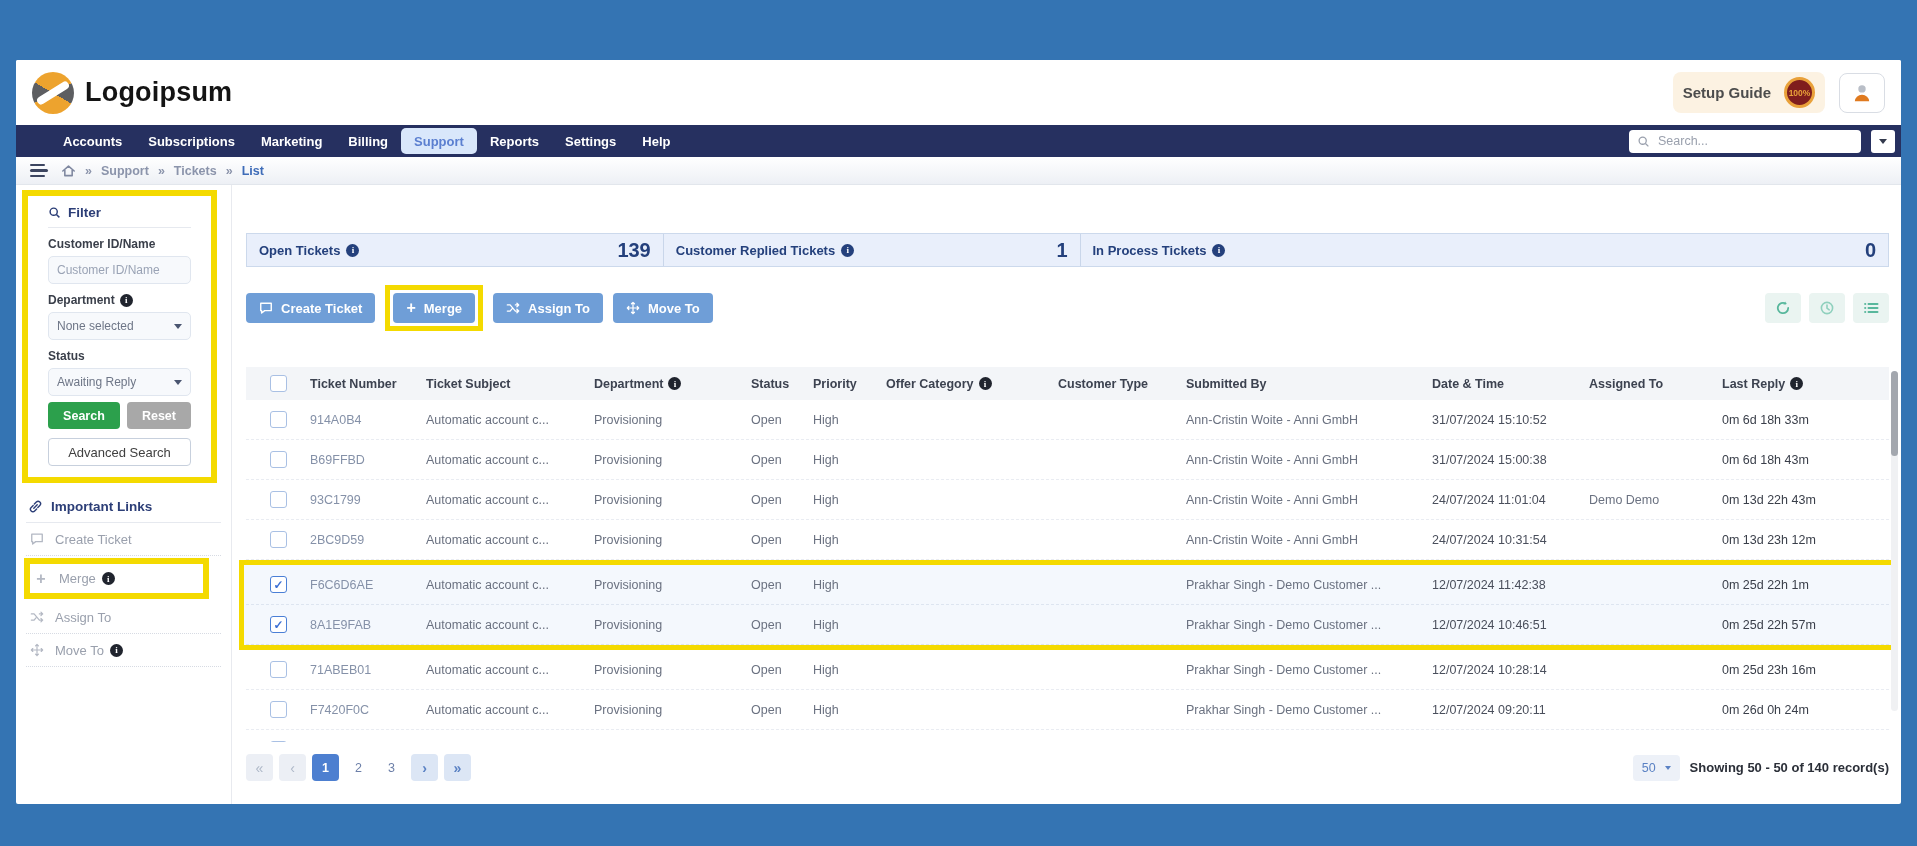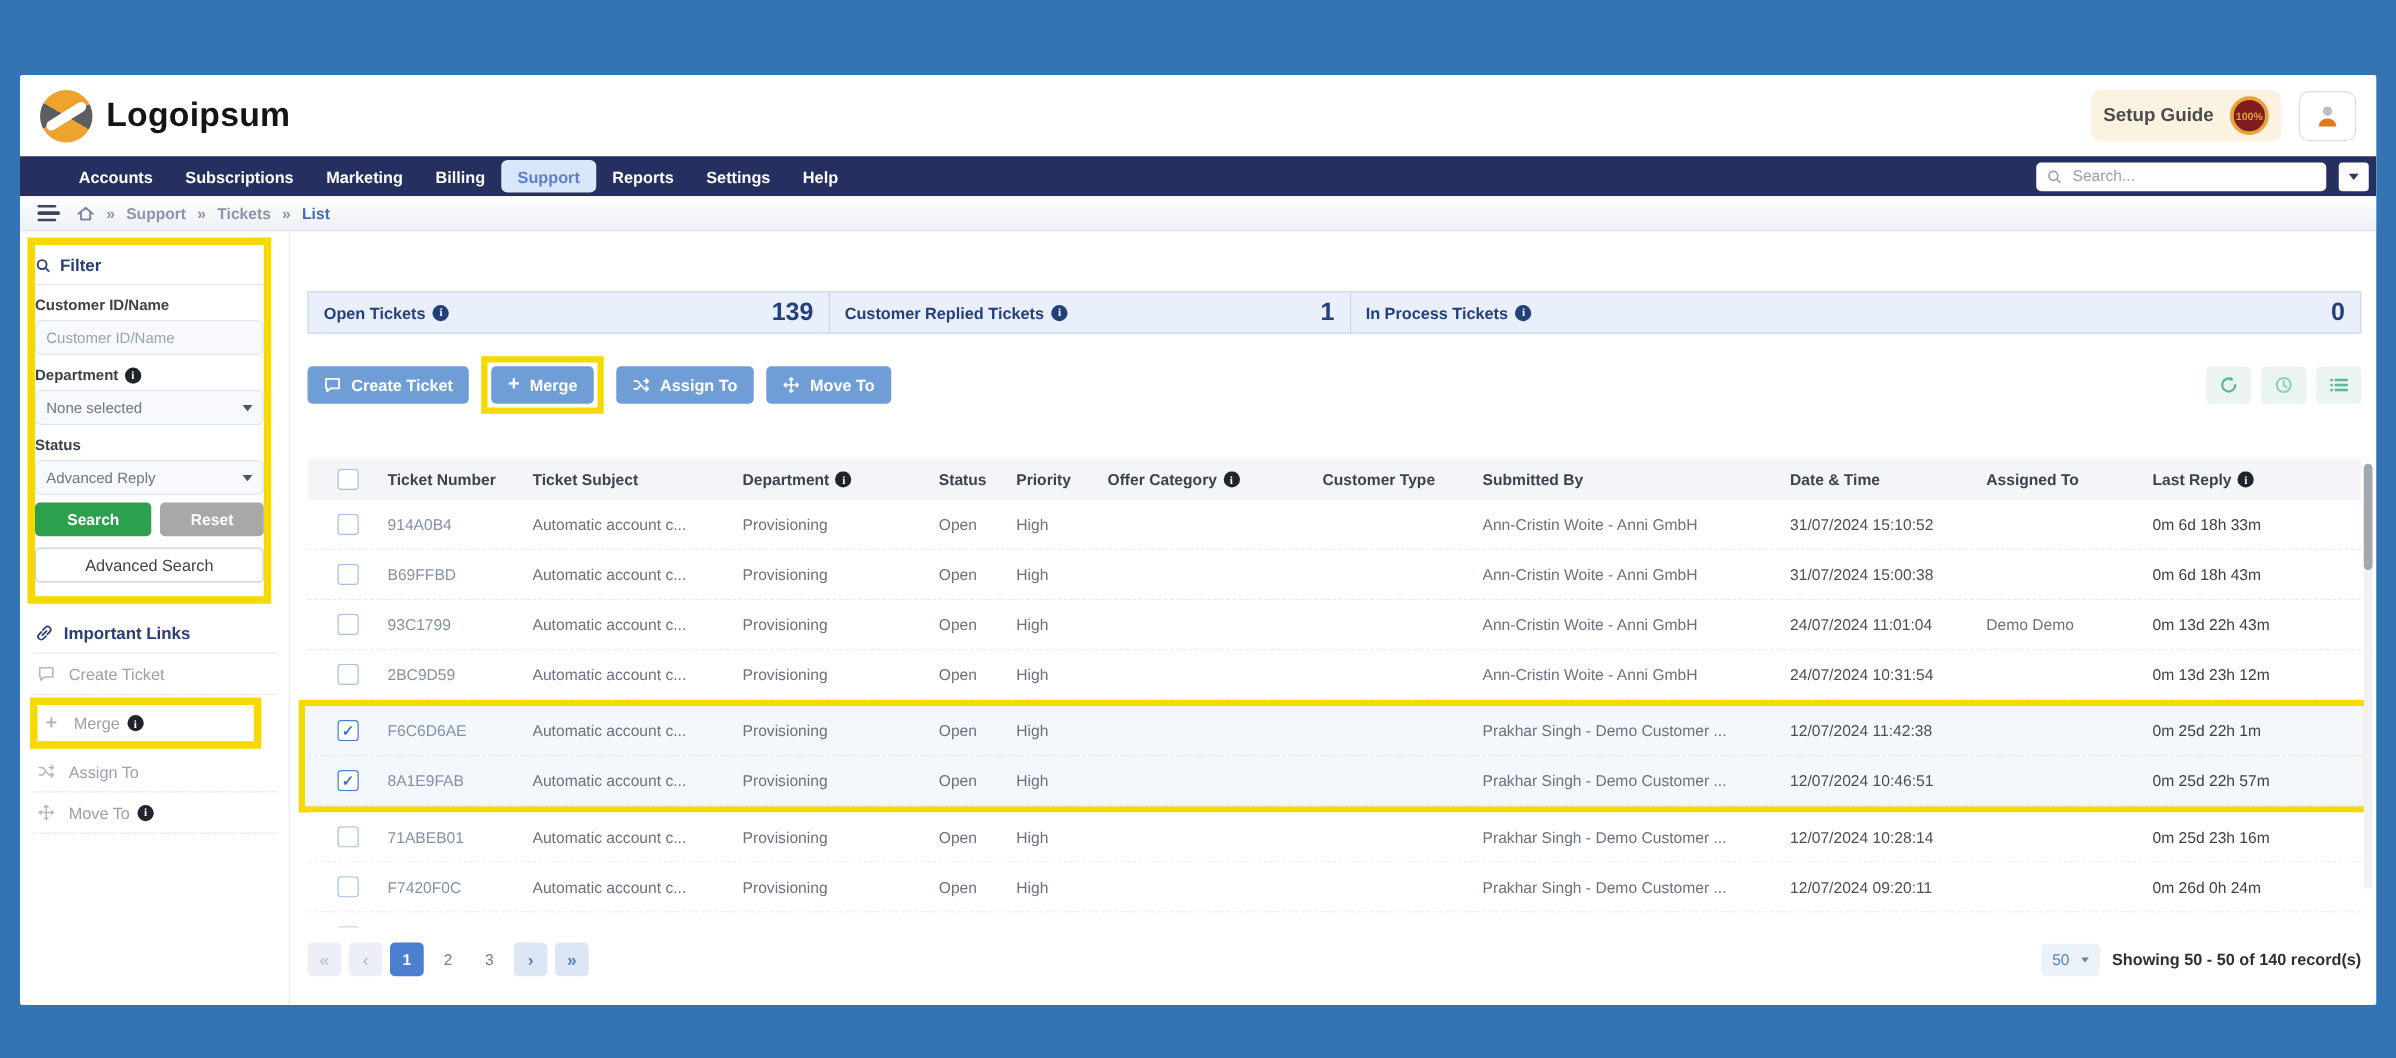--- a/index.html
+++ b/index.html
@@ -50,21 +50,21 @@
   .crumb .current { color: #3e6cb8; }
   .hamburger { display: flex; flex-direction: column; gap: 3px; margin-right: 4px; }
   .hamburger span { height: 2.5px; background: #3c4560; border-radius: 2px; }
   .hamburger span:nth-child(1) { width: 15px; }
   .hamburger span:nth-child(2) { width: 18px; }
   .hamburger span:nth-child(3) { width: 15px; }
   
   .bdy { flex: 1; display: flex; min-height: 0; }
   .sidebar { width: 216px; flex: none; border-right: 1px solid #e8eaef; padding: 5px 6px 0 6px; }
   .ybox { border: 6px solid #f4da00; margin-right: 8px; background: #fff; }
-  .filter-inner { padding: 5px 0 11px; }
+  .filter-inner { padding: 5px 20px 11px; }
   .filter-hd { display: flex; align-items: center; gap: 7px; padding: 4px 0 7px; border-bottom: 1px solid #e6e9ef; color: #2c3e77; font-weight: bold; font-size: 13.5px; }
   .f-label { font-size: 12px; font-weight: bold; color: #3a3f4a; margin: 9px 0 5px; display: flex; align-items: center; gap: 5px; }
   .f-input { height: 28px; background: #f7f9fc; border: 1px solid #e0e6ef; border-radius: 5px; width: 100%; padding: 0 8px; font-size: 12px; color: #6e7687; font-family: inherit; outline: none; }
   .f-input::placeholder { color: #9aa3b5; }
   .f-select { height: 28px; background: #f7f9fc; border: 1px solid #e0e6ef; border-radius: 5px; display: flex; align-items: center; justify-content: space-between; padding: 0 8px; font-size: 12px; color: #6e7687; }
   .f-select .caret-dn { border-top-color: #4a5570; }
   .btn-row { display: flex; gap: 7px; margin-top: 6px; }
   .btn-green { flex: 1.15; height: 27px; background: #2ca04c; color: #fff; border: none; border-radius: 4px; font-size: 12.5px; font-weight: bold; font-family: inherit; }
   .btn-gray { flex: 1; height: 27px; background: #a8a8a8; color: #fff; border: none; border-radius: 4px; font-size: 12.5px; font-weight: bold; font-family: inherit; }
   .btn-adv { margin-top: 9px; width: 100%; height: 28px; background: #fff; border: 1px solid #c7d0dd; border-radius: 4px; color: #404040; font-size: 13px; font-family: inherit; }
@@ -208,21 +208,21 @@
           <div class="f-label">
             <span>Department</span>
               <span class="info dark"></span>
           </div>
           <div class="f-select">
             <span>None selected</span>
               <span class="caret-dn"></span>
           </div>
           <div class="f-label">Status</div>
           <div class="f-select">
-            <span>Advanced Reply</span>
+            <span>Awaiting Reply</span>
               <span class="caret-dn"></span>
           </div>
           <div class="btn-row">
             <button class="btn-green">Search</button>
             <button class="btn-gray">Reset</button>
           </div>
           <button class="btn-adv">Advanced Search</button>
         </div>
       </div>
 

